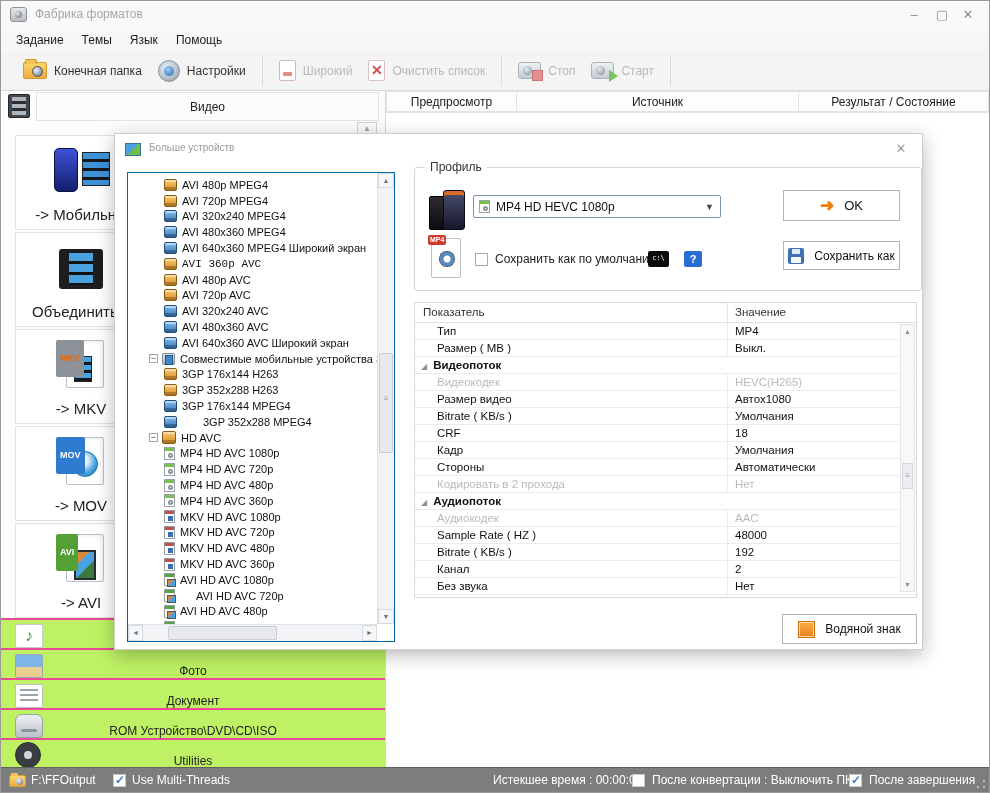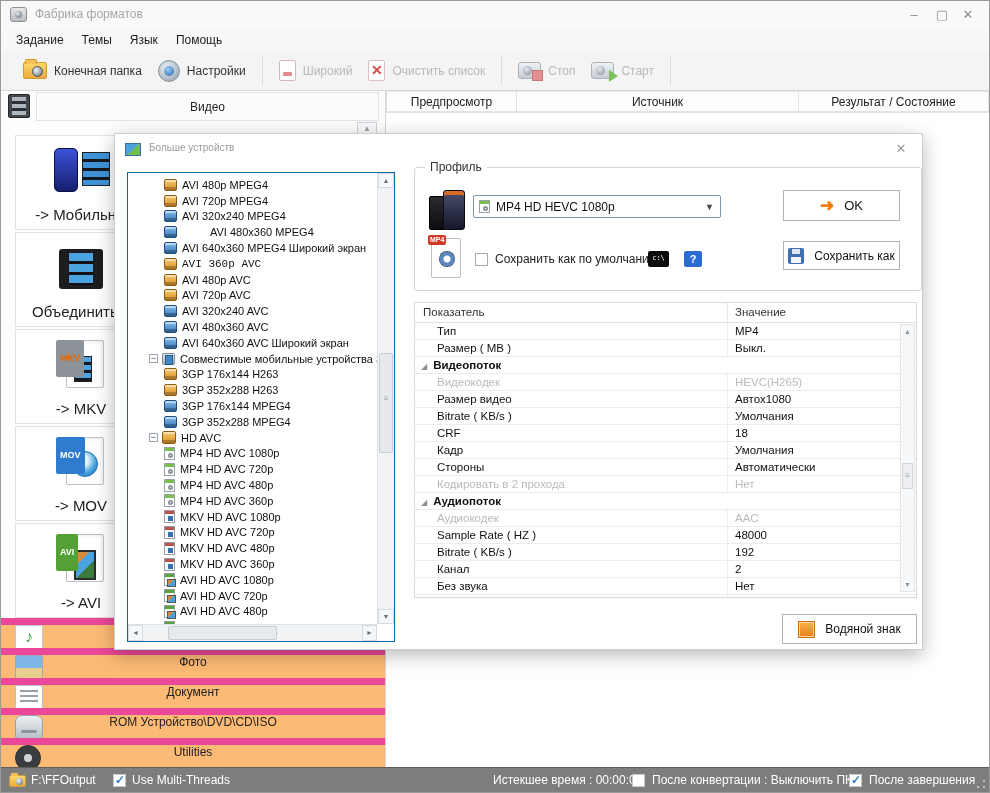--- a/index.html
+++ b/index.html
@@ -56,21 +56,21 @@
   .tic-merge::after{content:'';position:absolute;left:19px;top:10px;width:24px;height:32px;background:repeating-linear-gradient(180deg,#4aa3e0 0 8px,#111 8px 11px);}
   .tic-page::before{content:'';position:absolute;right:8px;top:0;width:36px;height:46px;background:#fff;border:1px solid #b9c0c8;border-radius:2px;box-shadow:inset -2px 2px 3px rgba(0,0,0,.05);}
   .badge{position:absolute;z-index:2;left:6px;top:0;font-weight:bold;font-size:9px;line-height:13px;padding:12px 4px;border-radius:2px;color:#fff;}
   .badge-mkv{background:#8d9299;color:#e2690a;}
   .badge-mov{background:#2f7bd0;}
   .badge-avi{background:#55a035;}
   .tic-mkv::after{content:'';position:absolute;left:24px;top:16px;width:16px;height:24px;background:repeating-linear-gradient(180deg,#4aa3e0 0 5px,#16181c 5px 8px);border:1px solid #222;}
   .tic-mov::after{content:'';position:absolute;left:22px;top:14px;width:24px;height:24px;border-radius:50%;background:radial-gradient(circle at 40% 35%,#e8f4fc 25%,#49a3dd 60%,#1c6fae);border:1px solid #1c6fae;}
   .tic-avi::after{content:'';position:absolute;left:24px;top:16px;width:18px;height:26px;background:linear-gradient(135deg,#d88a3c 0 30%,#4aa3e0 30% 60%,#3a7a3a 60%);border:2px solid #2a2b2e;}
   .sections{position:absolute;left:0;top:527px;right:0;}
-  .srow{height:30px;border-top:7px solid #ec4899;background:#fdba74;position:relative;display:flex;align-items:flex-start;}
+  .srow{height:30px;border-top:2px solid #ec4899;background:#bef264;position:relative;display:flex;align-items:flex-end;}
   .srow-label{position:absolute;left:0;width:100%;text-align:center;font-size:12px;color:#222;}
   .sic{flex:none;position:relative;margin-left:14px;width:28px;height:24px;}
   .sic-audio{background:#fff;border:1px solid #c3c9cf;border-radius:2px;}
   .sic-audio::after{content:'♪';position:absolute;left:0;top:0;width:100%;text-align:center;color:#3aa03a;font-size:16px;line-height:22px;}
   .sic-photo{background:linear-gradient(#7fb6e8 55%,#e8cf8f 55%);border:1px solid #9aa8b5;border-radius:2px;}
   .sic-document{background:#fff;border:1px solid #b8bfc6;border-radius:2px;}
   .sic-document::after{content:'';position:absolute;left:4px;top:4px;right:4px;bottom:4px;background:repeating-linear-gradient(180deg,#9aa2aa 0 2px,transparent 2px 5px);}
   .sic-rom{background:linear-gradient(#eef1f4,#b9c0c8);border:1px solid #98a2ab;border-radius:7px 7px 3px 3px;}
   .sic-rom::after{content:'';position:absolute;left:5px;bottom:5px;right:5px;height:3px;background:#8a949d;border-radius:2px;}
   .sic-utilities{width:26px;height:26px;border-radius:50%;background:radial-gradient(circle,#9aa0a6 0 3px,#3a3d42 4px);border:1px solid #26282c;}
@@ -303,21 +303,21 @@
             <span class="tlabel">AVI 480p MPEG4</span>
           </div>
           <div class="trow" style="padding-left: 36px;">
             <span class="tico film-orange"></span>
             <span class="tlabel">AVI 720p MPEG4</span>
           </div>
           <div class="trow" style="padding-left: 36px;">
             <span class="tico film-blue"></span>
             <span class="tlabel">AVI 320x240 MPEG4</span>
           </div>
-          <div class="trow" style="padding-left: 36px; gap: 28px;">
+          <div class="trow" style="padding-left: 36px;">
             <span class="tico film-blue"></span>
             <span class="tlabel">AVI 480x360 MPEG4</span>
           </div>
           <div class="trow" style="padding-left: 36px;">
             <span class="tico film-blue"></span>
             <span class="tlabel">AVI 640x360 MPEG4 Широкий экран</span>
           </div>
           <div class="trow" style="padding-left: 36px; font-family: Liberation Mono, monospace;">
             <span class="tico film-orange"></span>
             <span class="tlabel">AVI 360p AVC</span>
@@ -352,21 +352,21 @@
             <span class="tlabel">3GP 176x144 H263</span>
           </div>
           <div class="trow" style="padding-left: 36px;">
             <span class="tico film-orange"></span>
             <span class="tlabel">3GP 352x288 H263</span>
           </div>
           <div class="trow" style="padding-left: 36px;">
             <span class="tico film-blue"></span>
             <span class="tlabel">3GP 176x144 MPEG4</span>
           </div>
-          <div class="trow" style="padding-left: 36px;">
+          <div class="trow" style="padding-left: 36px; gap: 21px;">
             <span class="tico film-blue"></span>
             <span class="tlabel">3GP 352x288 MPEG4</span>
           </div>
           <div class="trow" style="padding-left: 21px;">
             <span class="expander">−</span>
             <span class="tico film-orange-big"></span>
             <span class="tlabel">HD AVC</span>
           </div>
           <div class="trow" style="padding-left: 36px;">
             <span class="tico page-mp4"></span>
@@ -397,21 +397,21 @@
             <span class="tlabel">MKV HD AVC 480p</span>
           </div>
           <div class="trow" style="padding-left: 36px;">
             <span class="tico page-mkv"></span>
             <span class="tlabel">MKV HD AVC 360p</span>
           </div>
           <div class="trow" style="padding-left: 36px;">
             <span class="tico page-avi"></span>
             <span class="tlabel">AVI HD AVC 1080p</span>
           </div>
-          <div class="trow" style="padding-left: 36px;">
+          <div class="trow" style="padding-left: 36px; gap: 16px;">
             <span class="tico page-avi"></span>
             <span class="tlabel">AVI HD AVC 720p</span>
           </div>
           <div class="trow" style="padding-left: 36px;">
             <span class="tico page-avi"></span>
             <span class="tlabel">AVI HD AVC 480p</span>
           </div>
           <div class="trow" style="padding-left: 36px;">
             <span class="tico page-avi"></span>
             <span class="tlabel"></span>

